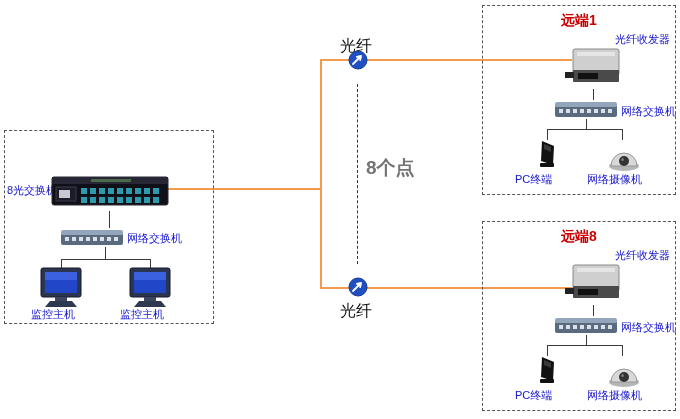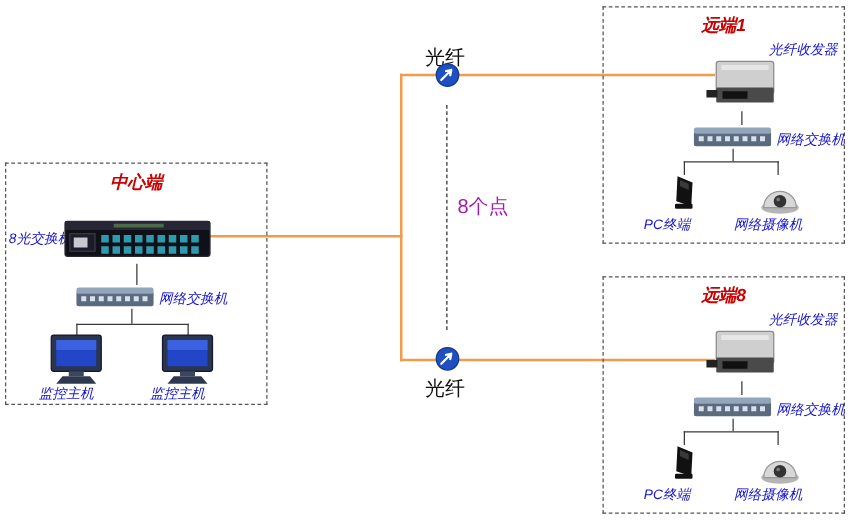--- a/index.html
+++ b/index.html
@@ -5,27 +5,27 @@
   :root{
     --title-red:#cc0000;
     --label-blue:#1414cc;
     --line-orange:#f29b4d;
     --fiber-blue:#1f4fc0;
     --connector-gray:#3a3a3a;
   }
   *{margin:0;padding:0;box-sizing:border-box;}
   body{background:#fff;font-family:"Liberation Sans","DejaVu Sans",sans-serif;}
   .canvas{position:relative;width:680px;height:419px;background:#ffffff;overflow:hidden;}
-  .dashed-box{position:absolute;border:1px dashed #555;background:transparent;font-style:italic;}
+  .dashed-box{position:absolute;border:1px dashed #555;background:transparent;}
   .box-title{position:absolute;left:0;right:0;top:6px;text-align:center;
              color:var(--title-red);font-weight:bold;font-size:14px;}
   .lbl{position:absolute;color:var(--label-blue);font-size:11px;white-space:nowrap;}
   .lbl.centered{text-align:left;}
   .blk-lbl{position:absolute;color:#111;font-size:16px;white-space:nowrap;}
-  .points-lbl{position:absolute;color:#a21caf;font-weight:normal;font-size:16px;white-space:nowrap;}
+  .points-lbl{position:absolute;color:#737373;font-weight:bold;font-size:19px;white-space:nowrap;}
   .oline{position:absolute;background:var(--line-orange);}
   .cline{position:absolute;background:var(--connector-gray);}
   .dashed-vline{position:absolute;width:0;border-left:1px dashed #333;}
   .dev{position:absolute;}
   
   .remote-box{left:482px;width:194px;height:190px;}
   .r-transceiver{left:82px;top:38px;}
   .r-transceiver-lbl{left:132px;top:26px;}
   .r-vline1{left:110px;top:83px;width:1px;height:11px;}
   .r-switch{left:72px;top:93px;}
@@ -57,21 +57,20 @@
     <circle cx="10" cy="10" r="9" fill="var(--fiber-blue)" stroke="#123a90"></circle>
     <path d="M5 14 L13 6 M13 6 l-4.2 0.8 M13 6 l-0.8 4.2" stroke="#fff" stroke-width="1.8" fill="none" stroke-linecap="round"></path>
   </svg>
   <svg class="dev" style="left:348px;top:277px;" width="20" height="20" viewBox="0 0 20 20">
     <circle cx="10" cy="10" r="9" fill="var(--fiber-blue)" stroke="#123a90"></circle>
     <path d="M5 14 L13 6 M13 6 l-4.2 0.8 M13 6 l-0.8 4.2" stroke="#fff" stroke-width="1.8" fill="none" stroke-linecap="round"></path>
   </svg>
   <div class="blk-lbl" style="left:340px;top:301px;">光纤</div>
 
   <div class="dashed-box" style="left:4px;top:130px;width:210px;height:194px;">
-    <div class="box-title">中心端</div>
 
     <div class="lbl" style="left:2px;top:52px;">8光交换机</div>
 
     <svg class="dev" style="left:46px;top:38px;" width="118" height="42" viewBox="0 0 118 42">
       <rect x="1" y="8" width="116" height="28" rx="2" fill="#101018" stroke="#2a2a35"></rect>
       <rect x="1" y="8" width="116" height="7" fill="#262635"></rect>
       <rect x="5" y="18" width="20" height="14" fill="#1c1c28" stroke="#3a3a4a"></rect>
       <rect x="8" y="21" width="11" height="8" fill="#c8c8d0"></rect>
       <g fill="#2e9aad">
         <rect x="30" y="19" width="6" height="6"></rect>

